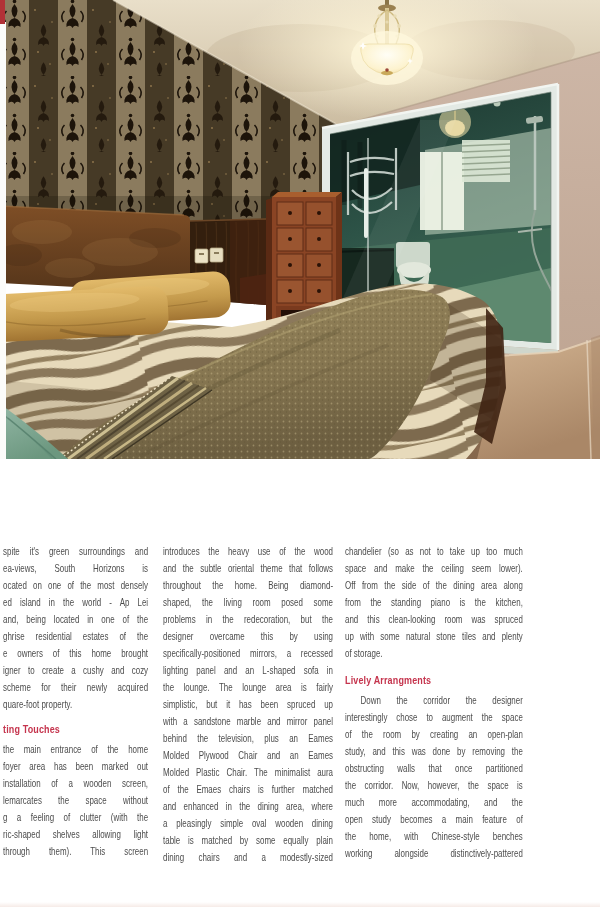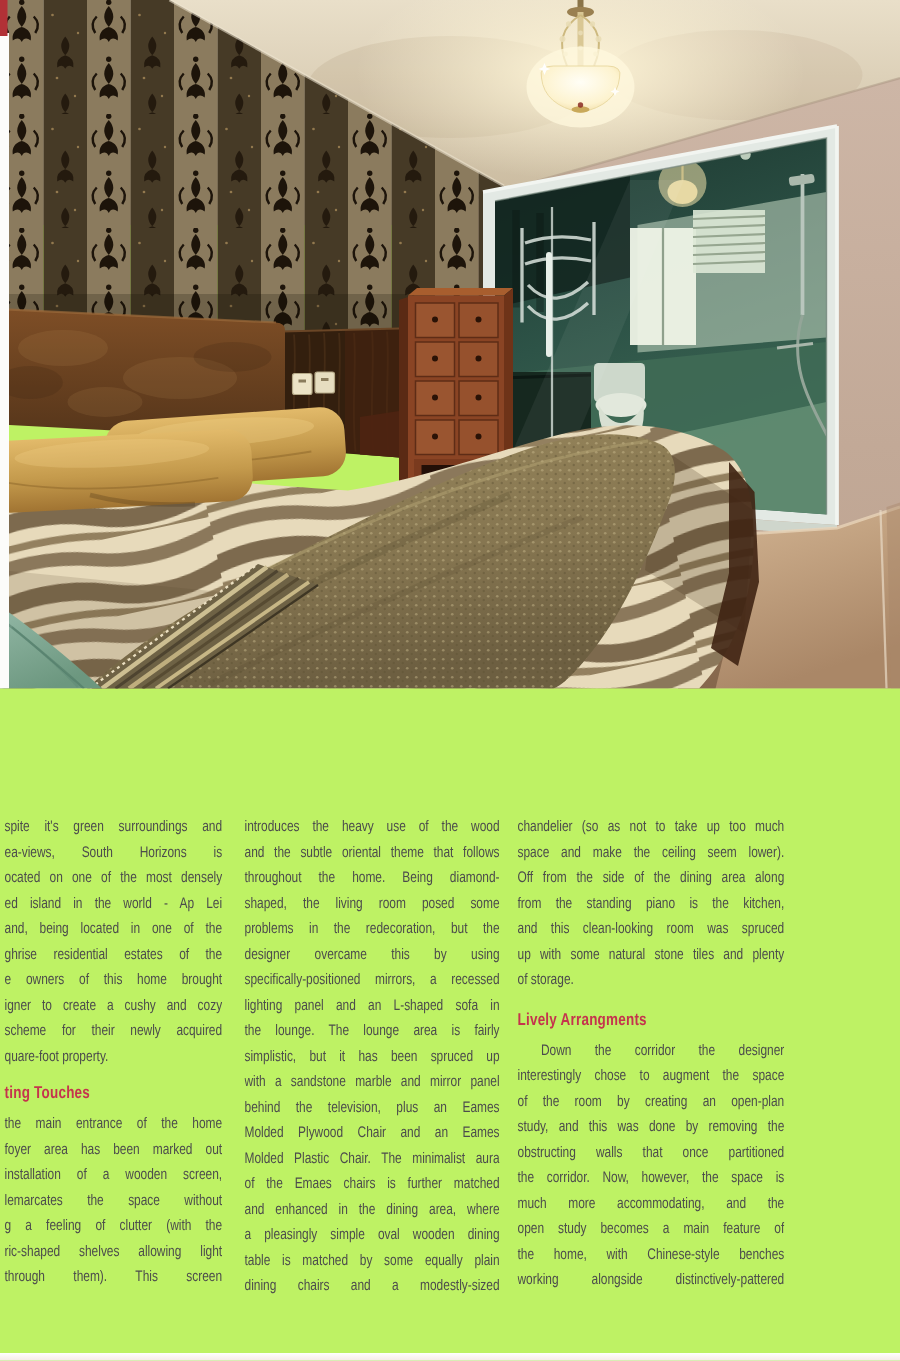--- a/index.html
+++ b/index.html
@@ -1,17 +1,17 @@
 <!DOCTYPE html>
 <html><head>
 <meta charset="utf-8">
 <style>
   html,body { margin:0; padding:0; background:#e8e8e8; }
   .page {
-    position:relative; width:600px; height:907px; background:#bef264;
+    position:relative; width:600px; height:907px; background:#ffffff;
     font-family:"Liberation Sans", sans-serif; overflow:hidden;
   }
   .photo { position:absolute; top:0; left:0; width:600px; height:459px; }
   .photo svg { display:block; }
   .bottom-tint { position:absolute; left:0; bottom:0; width:600px; height:5px;
     background:linear-gradient(#ffffff,#f6ebe7); }
 
   .col { position:absolute; top:543px; color:#4c4c4c; font-size:10.2px;
          transform:scaleX(0.78); transform-origin:0 0; }
   .col-left   { left:3px;   width:186px; }

